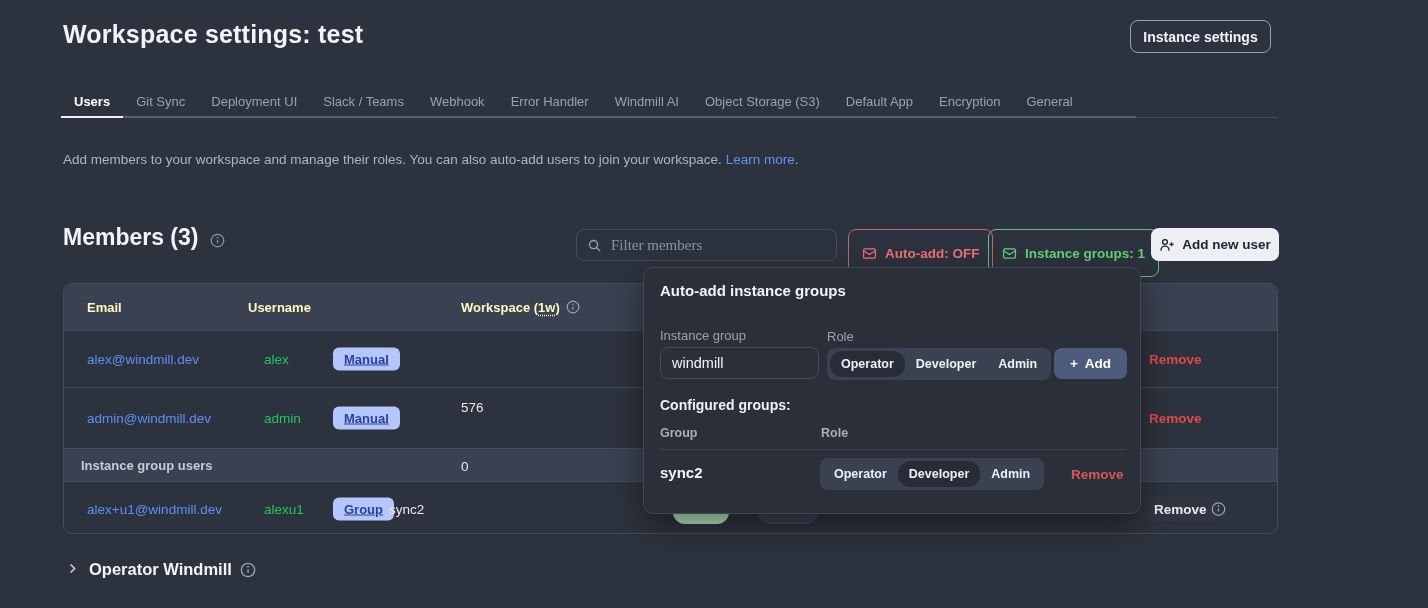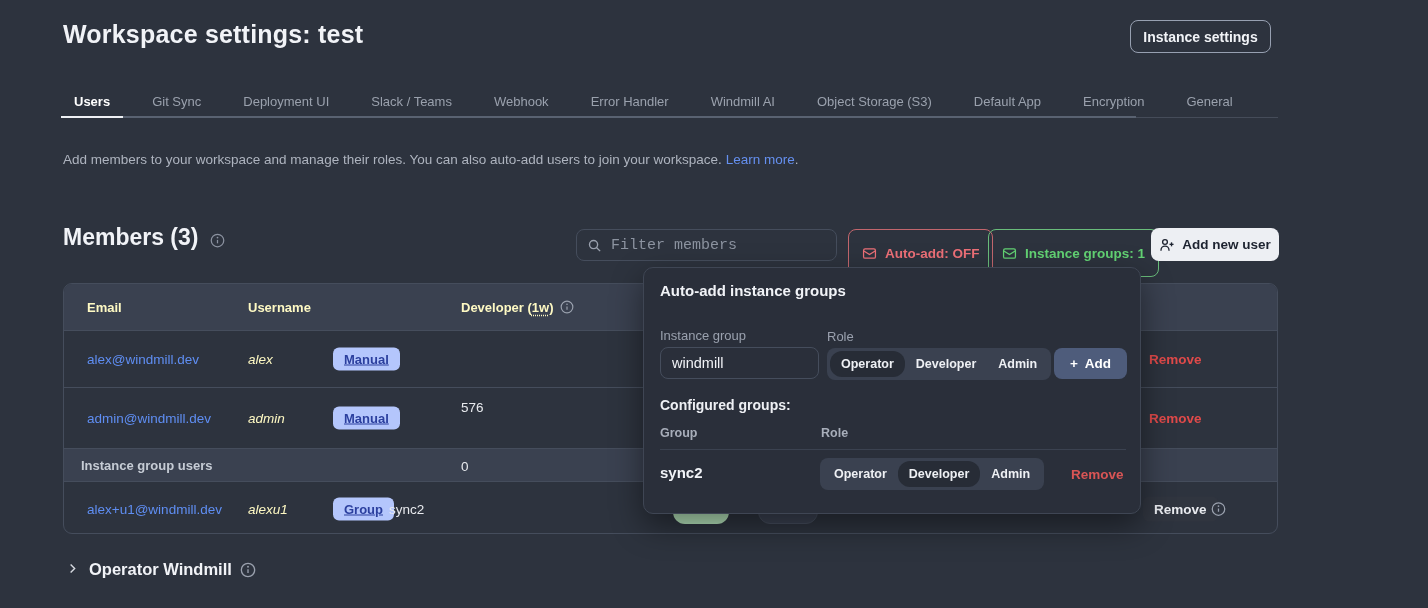--- a/index.html
+++ b/index.html
@@ -16,21 +16,21 @@
   
   .page-title { left:63px; top:20px; font-size:25px; font-weight:700; color:#f1f3f7; letter-spacing:.2px; }
   .instance-settings-btn {
     left:1130px; top:20px; width:141px; height:33px;
     border:1px solid #97a0b1; border-radius:8px; background:transparent;
     color:#f1f3f7; font-size:14px; font-weight:700;
     display:flex; align-items:center; justify-content:center; cursor:pointer;
   }
 
   
-  .tabs { left:61px; top:87px; display:flex; height:31px; z-index:2;gap:16px; }
+  .tabs { left:61px; top:87px; display:flex; height:31px; z-index:2; }
   .tab { padding:0 13px; font-size:13px; color:#9aa1ad; display:flex; align-items:center;
          border-bottom:2px solid transparent; cursor:pointer; white-space:nowrap; }
   .tab.active { color:#ffffff; font-weight:600; border-bottom-color:#eef0f4; }
   .tabline-a { left:63px; top:116px; width:1073px; height:2px; background:#596271; }
   .tabline-b { left:1136px; top:117px; width:142px; height:1px; background:#454c59; }
 
   
   .intro { left:63px; top:152px; font-size:13.5px; color:#aeb4bf; }
   .intro .link { color:#6590f0; cursor:pointer; }
 
@@ -40,21 +40,21 @@
   .info-icon { width:15px; height:15px; display:inline-block; }
   .info-icon svg { display:block; }
 
   .filter-box {
     left:576px; top:229px; width:261px; height:32px;
     border:1px solid #454d5c; border-radius:8px; background:#2d333e;
     display:flex; align-items:center; padding:0 10px; gap:9px;
   }
   .filter-box input {
     background:transparent; border:none; outline:none; color:#e8eaee;
-    font-size:15px; width:100%; font-family:Liberation Mono, monospace;
+    font-size:15px; width:100%; font-family:Liberation Serif, serif;
   }
   .filter-box input::placeholder { color:#8c93a0; }
 
   .pill-btn {
     height:48px; border-radius:8px; display:flex; align-items:center; gap:8px;
     padding:0 13px; font-size:13.5px; font-weight:700; cursor:pointer; background:transparent;
   }
   .auto-add-btn { left:848px; top:229px; border:1px solid #c2666d; color:#ee7078; }
   .instance-groups-btn { left:988px; top:229px; border:1px solid #69bd7b; color:#63d374; }
   .add-user-btn {
@@ -74,21 +74,21 @@
   .th-email { left:23px; } .th-username { left:184px; } .th-added { left:269px; } .th-exec { left:397px; }
   .dotted { text-decoration:underline dotted; text-underline-offset:3px; }
 
   .trow { position:relative; border-bottom:1px solid #454d5c; }
   .trow-1 { height:57px; } .trow-2 { height:61px; } .trow-3 { height:53px; border-bottom:none; }
   .section-row { height:33px; background:#3a4150; border-bottom:1px solid #454d5c;
                  display:flex; align-items:center; padding-left:17px;
                  font-size:13px; font-weight:700; color:#c6ccd5; }
   .cell { position:absolute; top:50%; transform:translateY(-50%); font-size:13.5px; }
   .c-email { left:23px; color:#5f8ef3; cursor:pointer; }
-  .c-username { left:184px; color:#fef9c3;font-style:italic; }
+  .c-username { left:200px; color:#22c55e; }
   .c-badge { left:269px; }
   .c-group-name { left:325px; color:#e8eaee; }
   .c-exec { left:397px; color:#e8eaee;margin-top:48px; }
   .c-remove { left:1085px; color:#e04a4a; font-weight:700; cursor:pointer; }
   .badge { background:#b4c6fc; color:#2b3f9e; font-weight:700; font-size:13px;
            padding:4px 11px; border-radius:6px; display:inline-block;text-decoration:underline; }
 
   .hidden-pill-green { position:absolute; left:609px; top:18px; width:56px; height:24px;
                        border-radius:12px; background:#b5e3ba; }
   .hidden-pill-gray  { position:absolute; left:694px; top:18px; width:60px; height:24px;
@@ -208,21 +208,21 @@
     </svg>
   </span>
   <span>Add new user</span>
 </button>
 
 <div class="abs members-table">
   <div class="thead">
     <div class="th th-email">Email</div>
     <div class="th th-username">Username</div>
     <div class="th th-exec">
-      <span><span>Developer (</span><span class="dotted">1w</span><span>)</span></span>
+      <span><span>Workspace (</span><span class="dotted">1w</span><span>)</span></span>
       <span class="info-icon">
         <svg width="14" height="14" viewBox="0 0 24 24" fill="none" stroke="#9aa1ae" stroke-width="2">
           <circle cx="12" cy="12" r="10"></circle>
             <line x1="12" y1="11" x2="12" y2="16.5"></line>
             <circle cx="12" cy="7.2" r="1.4" fill="#9aa1ae" stroke="none"></circle>
         </svg>
       </span>
     </div>
   </div>
 

